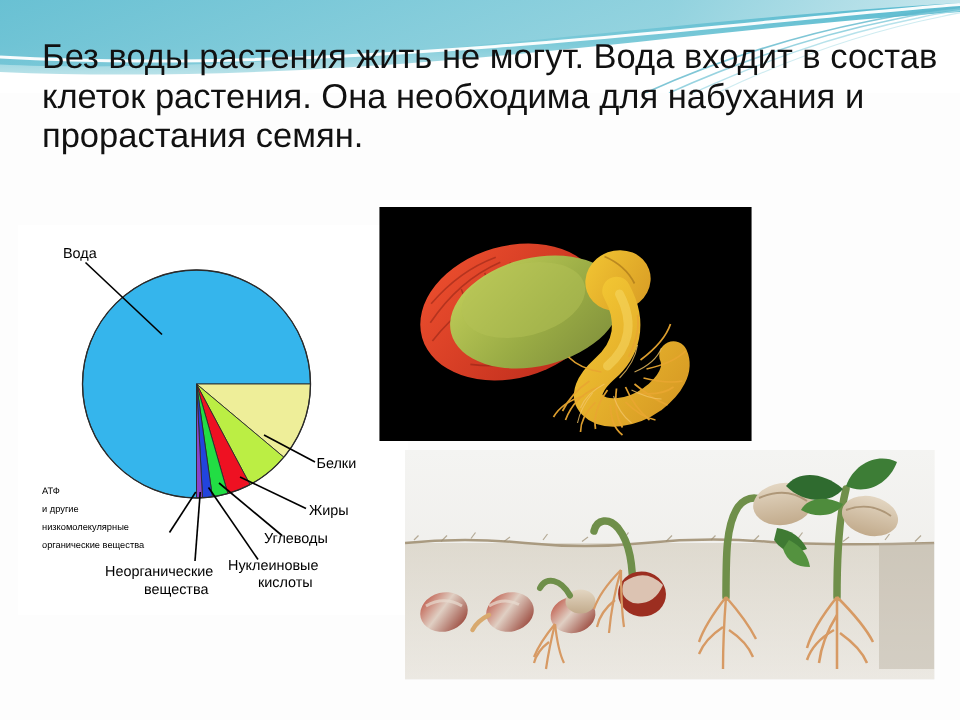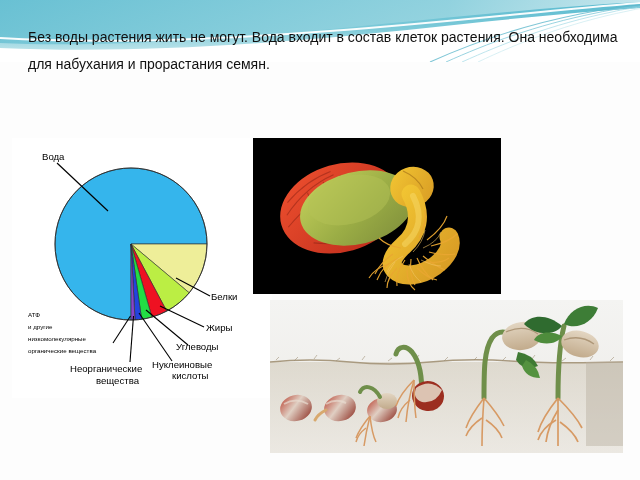--- a/index.html
+++ b/index.html
@@ -6,25 +6,25 @@
   body{
     width:640px;height:480px;overflow:hidden;position:relative;
     background:#fdfdfd;
     font-family:"Liberation Sans", sans-serif;
   }
   
   #wave-banner{position:absolute;left:0;top:0;width:640px;height:62px;overflow:hidden;}
   
   #slide-title{
     position:absolute;left:28px;top:24px;width:600px;
-    font-size:14px;line-height:26.5px;color:#111;
+    font-size:23px;line-height:26.5px;color:#111;
     letter-spacing:0px;white-space:pre-line;
   }
   
-  #chart-panel{position:absolute;left:12px;top:138px;width:260px;height:260px;background:#e5e5e5;}
+  #chart-panel{position:absolute;left:12px;top:150px;width:260px;height:260px;background:#e5e5e5;}
   #chart-svg{display:block;}
   .lbl{font-family:"Liberation Sans", sans-serif;fill:#000;}
   .lbl-big{font-size:9.6px;}
   .lbl-small{font-size:6.2px;}
   .lead{stroke:#000;stroke-width:1.1;fill:none;}
   
   #sem-photo{position:absolute;left:253px;top:138px;width:248px;height:156px;background:#000;overflow:hidden;}
   
   #germ-illustration{position:absolute;left:270px;top:300px;width:353px;height:153px;background:#f1f1ef;overflow:hidden;}
   .nosel{user-select:none;}

